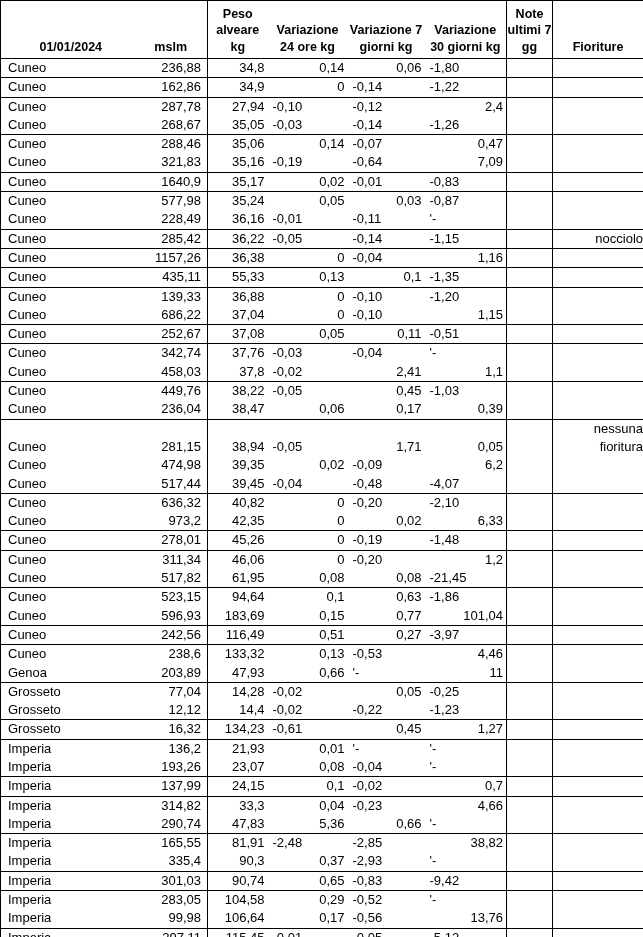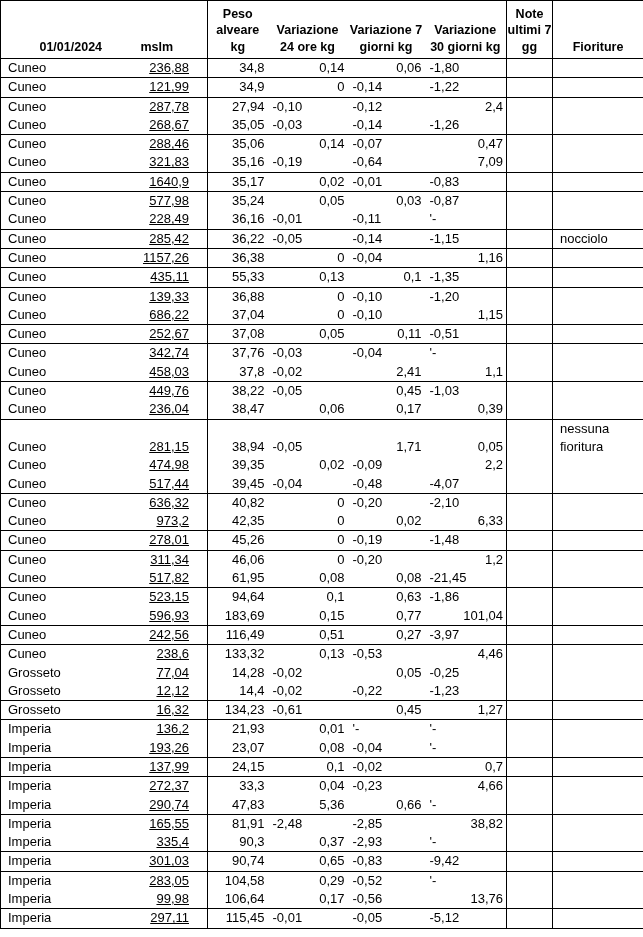--- a/index.html
+++ b/index.html
@@ -22,26 +22,26 @@
     padding-bottom: 3px;
     border-bottom: 1px solid #000;
   }
   td {
     font: 13px/18.3px "Liberation Sans", sans-serif;
     height: 18.3px;
     vertical-align: bottom;
     white-space: nowrap;
   }
   .c-text { text-align: left; padding-left: 7px; }
-  .c-wrap { white-space: normal; }
+  .c-wrap { white-space: normal; text-align: right; }
   .c-num  { text-align: right; padding-right: 3px; }
-  .c-mslm { text-align: right; padding-right: 18px; text-decoration: underline; }
+  .c-mslm { text-align: right; padding-right: 6px; }
   .c-neg  { text-align: left; padding-left: 5px; }
   .b-r { border-right: 1px solid #000; }
-  .th-mslm { text-align: left; padding-right: 6px; }
+  .th-mslm { text-align: right; padding-right: 20px; }
   .g-end td { border-bottom: 1px solid #000; }
 </style>
 </head>
 <body>
 
 <div>
   <table>
     <colgroup>
       <col style="width:140px">
       <col style="width:67px">
@@ -77,21 +77,21 @@
           <td class="c-mslm b-r">236,88</td>
           <td class="c-num">34,8</td>
           <td class="c-num">0,14</td>
           <td class="c-num">0,06</td>
           <td class="c-neg b-r">-1,80</td>
           <td class="b-r"></td>
           <td class="c-text c-wrap"></td>
         </tr>
         <tr class="g-end">
           <td class="c-text">Cuneo</td>
-          <td class="c-mslm b-r">121,99</td>
+          <td class="c-mslm b-r">162,86</td>
           <td class="c-num">34,9</td>
           <td class="c-num">0</td>
           <td class="c-neg">-0,14</td>
           <td class="c-neg b-r">-1,22</td>
           <td class="b-r"></td>
           <td class="c-text c-wrap"></td>
         </tr>
         <tr>
           <td class="c-text">Cuneo</td>
           <td class="c-mslm b-r">287,78</td>
@@ -271,21 +271,21 @@
           <td class="c-num b-r">0,05</td>
           <td class="b-r"></td>
           <td class="c-text c-wrap">nessuna fioritura</td>
         </tr>
         <tr>
           <td class="c-text">Cuneo</td>
           <td class="c-mslm b-r">474,98</td>
           <td class="c-num">39,35</td>
           <td class="c-num">0,02</td>
           <td class="c-neg">-0,09</td>
-          <td class="c-num b-r">2,2</td>
+          <td class="c-num b-r">6,2</td>
           <td class="b-r"></td>
           <td class="c-text c-wrap"></td>
         </tr>
         <tr class="g-end">
           <td class="c-text">Cuneo</td>
           <td class="c-mslm b-r">517,44</td>
           <td class="c-num">39,45</td>
           <td class="c-neg">-0,04</td>
           <td class="c-neg">-0,48</td>
           <td class="c-neg b-r">-4,07</td>
@@ -372,20 +372,30 @@
           <td class="b-r"></td>
           <td class="c-text c-wrap"></td>
         </tr>
         <tr>
           <td class="c-text">Cuneo</td>
           <td class="c-mslm b-r">238,6</td>
           <td class="c-num">133,32</td>
           <td class="c-num">0,13</td>
           <td class="c-neg">-0,53</td>
           <td class="c-num b-r">4,46</td>
+          <td class="b-r"></td>
+          <td class="c-text c-wrap"></td>
+        </tr>
+        <tr class="g-end">
+          <td class="c-text">Genoa</td>
+          <td class="c-mslm b-r">203,89</td>
+          <td class="c-num">47,93</td>
+          <td class="c-num">0,66</td>
+          <td class="c-neg">'-</td>
+          <td class="c-num b-r">11</td>
           <td class="b-r"></td>
           <td class="c-text c-wrap"></td>
         </tr>
         <tr>
           <td class="c-text">Grosseto</td>
           <td class="c-mslm b-r">77,04</td>
           <td class="c-num">14,28</td>
           <td class="c-neg">-0,02</td>
           <td class="c-num">0,05</td>
           <td class="c-neg b-r">-0,25</td>
@@ -437,21 +447,21 @@
           <td class="c-mslm b-r">137,99</td>
           <td class="c-num">24,15</td>
           <td class="c-num">0,1</td>
           <td class="c-neg">-0,02</td>
           <td class="c-num b-r">0,7</td>
           <td class="b-r"></td>
           <td class="c-text c-wrap"></td>
         </tr>
         <tr>
           <td class="c-text">Imperia</td>
-          <td class="c-mslm b-r">272,37</td>
+          <td class="c-mslm b-r">314,82</td>
           <td class="c-num">33,3</td>
           <td class="c-num">0,04</td>
           <td class="c-neg">-0,23</td>
           <td class="c-num b-r">4,66</td>
           <td class="b-r"></td>
           <td class="c-text c-wrap"></td>
         </tr>
         <tr class="g-end">
           <td class="c-text">Imperia</td>
           <td class="c-mslm b-r">290,74</td>

